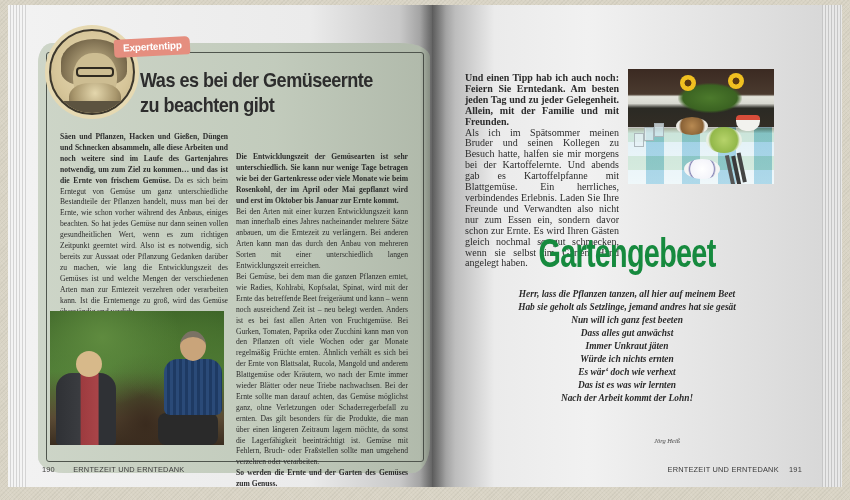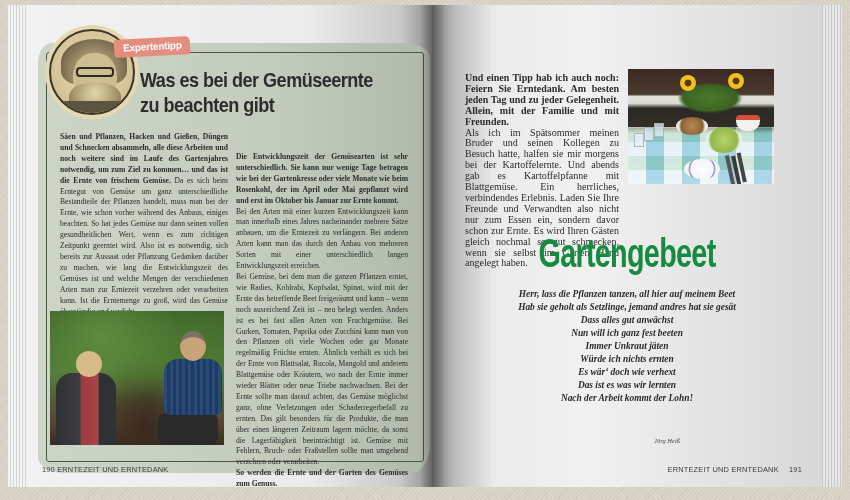--- a/index.html
+++ b/index.html
@@ -150,21 +150,21 @@
   .person-right .legs {
     position: absolute; left: 0; top: 82px; width: 60px; height: 32px;
     background: #2a2a2a; border-radius: 8px;
   }
 
   .folio-left {
     position: absolute; left: 16px; top: 460px;
     font-family: "Liberation Sans", "DejaVu Sans", sans-serif;
     font-size: 7.4px; color: #3b3b3b; letter-spacing: 0.2px;
   }
-  .folio-left .num { margin-right: 0; }
+  .folio-left .num { margin-right: 16px; }
 
   
   .col-r {
     position: absolute; left: 33px; top: 68px; width: 154px;
     font-size: 10px; line-height: 10.9px; color: #2b2b2b; text-align: justify;
   }
   .col-r p { margin: 0; }
 
   .photo-table {
     position: absolute; left: 196px; top: 64px; width: 146px; height: 115px;
@@ -324,22 +324,22 @@
       <div class="glass g3"></div>
       <div class="plates"></div>
       <div class="cutlery"></div>
     </div>
 
     <div class="poem-title">Gartengebeet</div>
 
     <div class="poem">
       <div>Herr, lass die Pflanzen tanzen, all hier auf meinem Beet</div>
       <div>Hab sie geholt als Setzlinge, jemand andres hat sie gesät</div>
+      <div>Nun will ich ganz fest beeten</div>
       <div>Dass alles gut anwächst</div>
-      <div>Nun will ich ganz fest beeten</div>
       <div>Immer Unkraut jäten</div>
       <div>Würde ich nichts ernten</div>
       <div>Es wär‘ doch wie verhext</div>
       <div>Das ist es was wir lernten</div>
       <div>Nach der Arbeit kommt der Lohn!</div>
     </div>
 
     <div class="poem-author">Jörg Heiß</div>
 
     <div class="folio-right">

